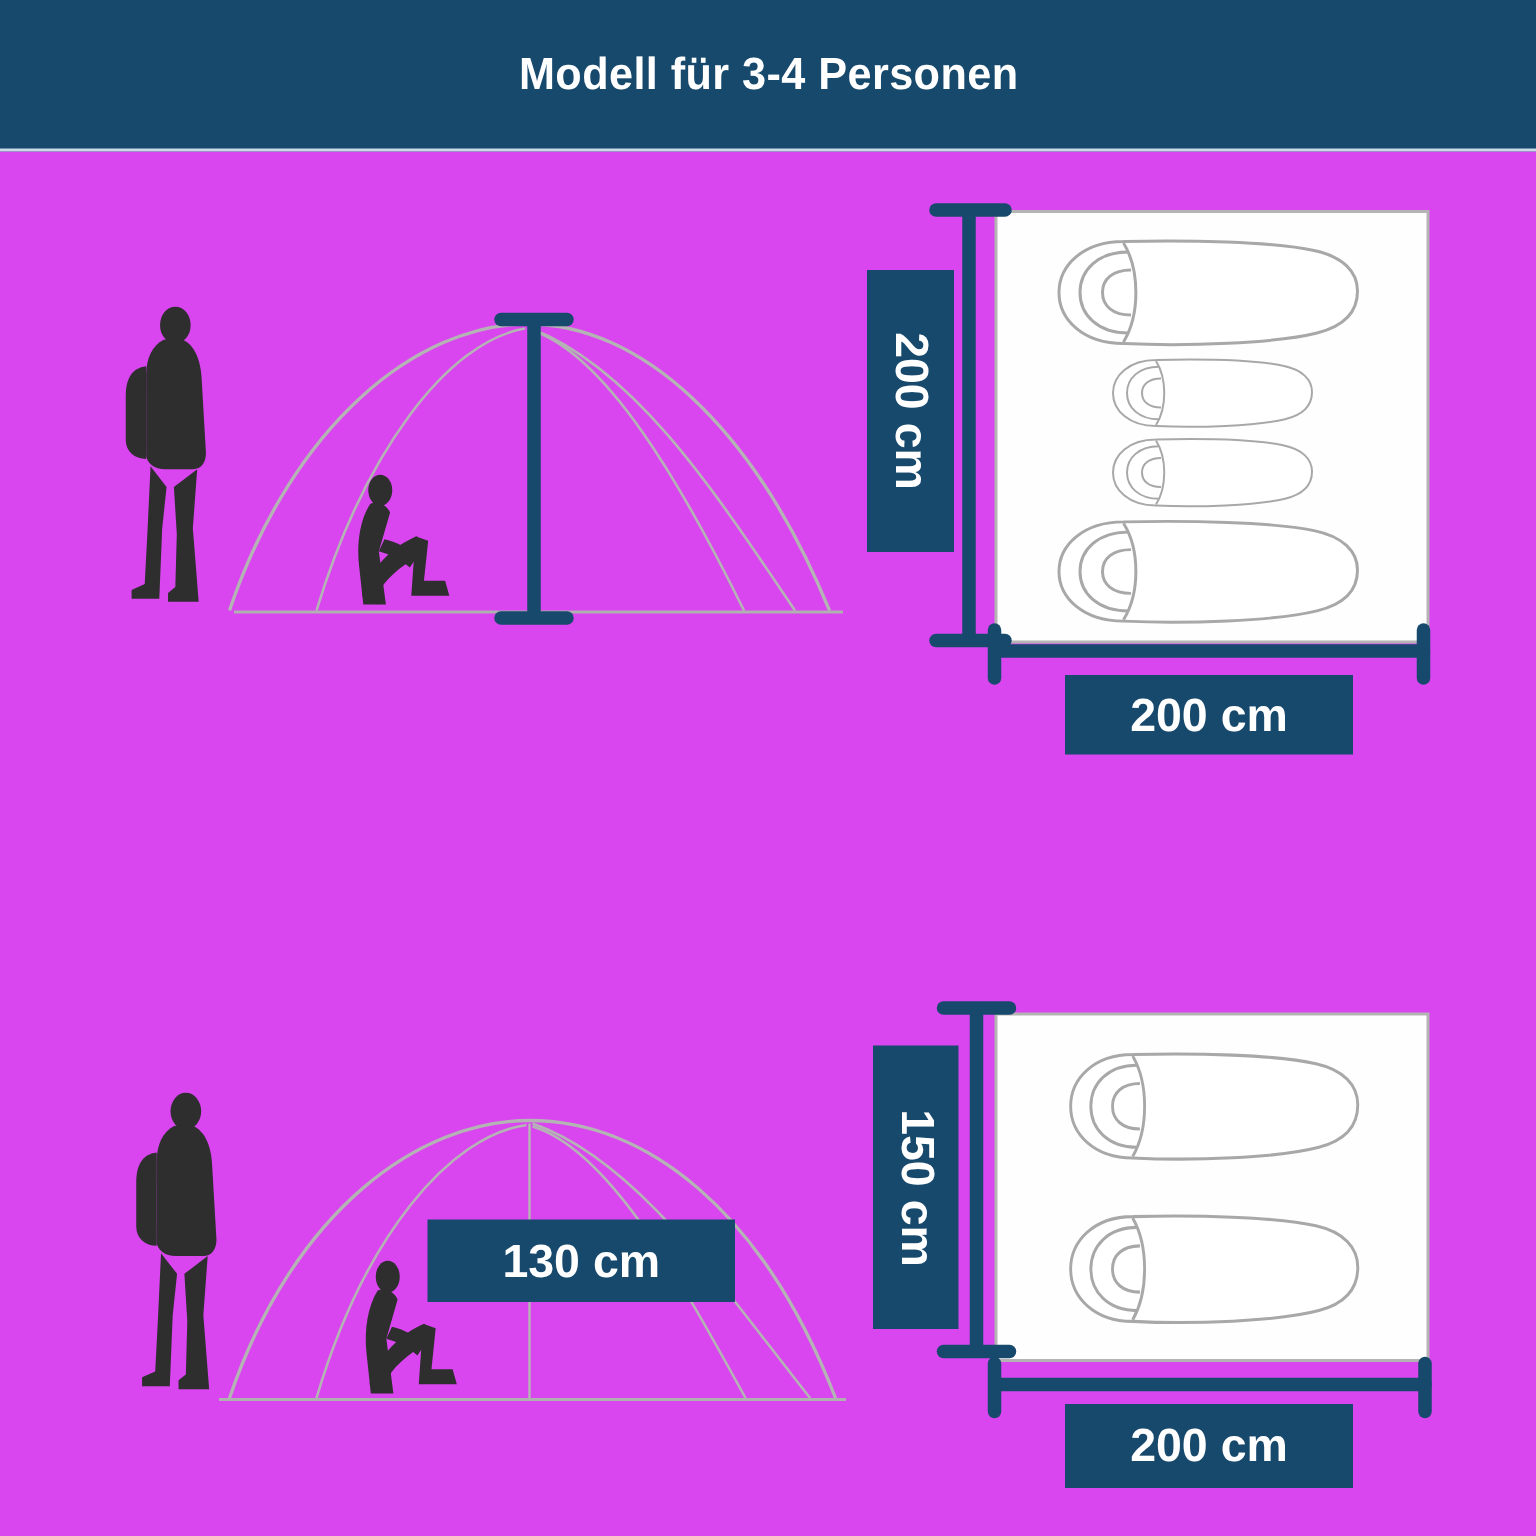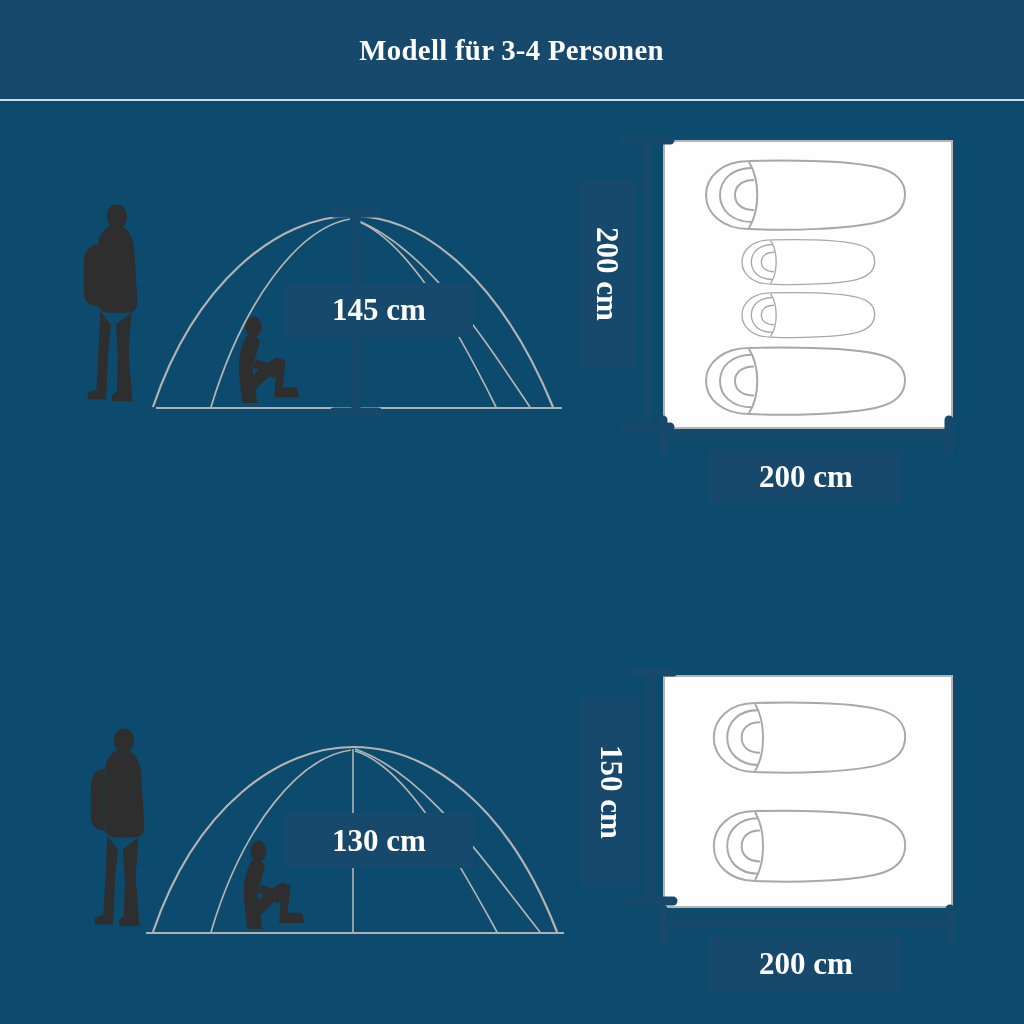--- a/index.html
+++ b/index.html
@@ -1,18 +1,18 @@
 <!DOCTYPE html>
 <html><head>
 <meta charset="utf-8">
 <style>
   html,body{margin:0;padding:0;background:#ffffff;}
   .canvas{
-    position:relative;width:1024px;height:1024px;background:#0c4a6e;overflow:hidden;
-    font-family:Liberation Serif, serif;
+    position:relative;width:1024px;height:1024px;background:#d946ef;overflow:hidden;
+    font-family:Liberation Sans, sans-serif;
   }
   .band{
     position:absolute;left:0;width:1024px;background:#17496d;
     display:flex;align-items:center;justify-content:center;box-sizing:border-box;
     border-bottom:2px solid #ccd9e6;
   }
   .band-1{top:0;height:101px;}
   .band-2{top:517px;height:103px;border-top:2px solid #ccd9e6;}
   .band-title{
     color:#ffffff;font-size:30px;font-weight:700;letter-spacing:.3px;
@@ -26,21 +26,21 @@
     display:flex;align-items:center;justify-content:center;white-space:nowrap;
   }
   .vlabel span{
     position:absolute;left:50%;top:50%;
     transform:translate(-50%,-50%) rotate(90deg);white-space:nowrap;
   }
   .vlabel{overflow:visible;}
   .label-145{left:285px;top:283px;width:188px;height:54px;}
   .label-200v{left:578px;top:180px;width:58px;height:188px;}
   .label-200h{left:710px;top:450px;width:192px;height:53px;}
-  .label-130{left:285px;top:813px;width:188px;height:55px;}
+  .label-130{left:285px;top:813px;width:205px;height:55px;}
   .label-150v{left:582px;top:697px;width:57px;height:189px;}
   .label-200h2{left:710px;top:936px;width:192px;height:56px;}
   .defs-holder{position:absolute;width:0;height:0;overflow:hidden;}
 </style>
 </head>
 <body>
 
 <div class="canvas">
 
   <svg class="defs-holder" aria-hidden="true">
@@ -109,23 +109,20 @@
       <line x1="624" y1="427" x2="670" y2="427"></line>
     </g>
 
     <g stroke="#17496d" stroke-width="9" stroke-linecap="round">
       <line x1="664" y1="434" x2="949" y2="434"></line>
       <line x1="663" y1="420" x2="663" y2="452"></line>
       <line x1="949" y1="420" x2="949" y2="452"></line>
     </g>
   </svg>
 
-  <div class="mlabel label-145">
-    <span>145 cm</span>
-  </div>
   <div class="mlabel vlabel label-200v">
     <span>200 cm</span>
   </div>
   <div class="mlabel label-200h">
     <span>200 cm</span>
   </div>
 
 
   <svg class="scene-svg svg-2" viewBox="0 620 1024 404">
 

